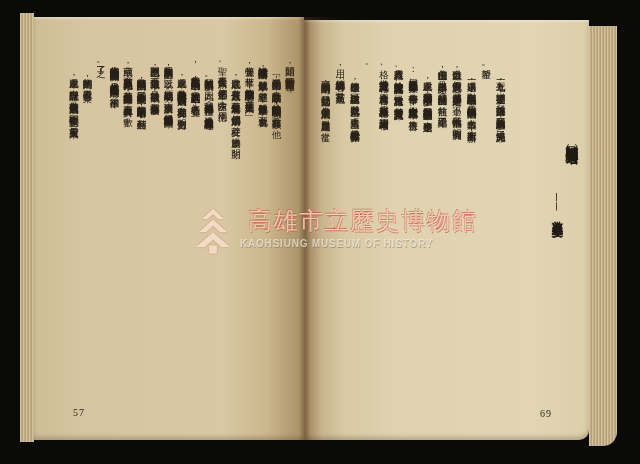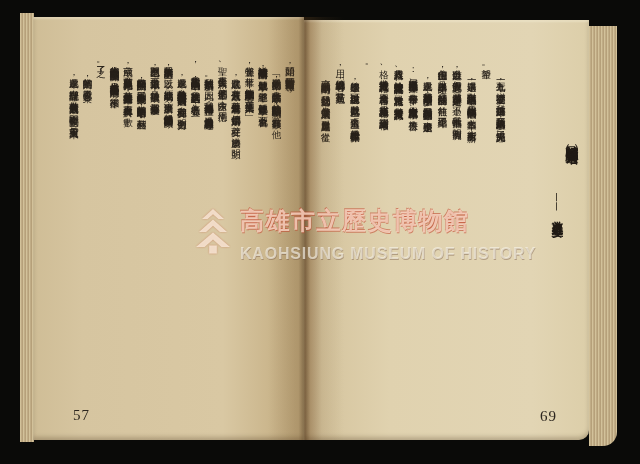--- a/index.html
+++ b/index.html
@@ -36,37 +36,38 @@
     position:absolute;writing-mode:vertical-rl;text-orientation:mixed;
     color:#27211a;
   }
   .vcol{font-size:9.5px;letter-spacing:.35px;overflow:hidden;}
   #right-text{top:42px;right:10px;height:368px;}
   #right-text .vcol{line-height:14.6px;}
   #left-text{top:42px;right:8px;height:366px;}
   #left-text .vcol{line-height:13.5px;}
   .vcol.title-col{font-size:12.5px;line-height:21px;letter-spacing:1px;padding-top:72px;font-weight:bold;color:#201a14;}
   .vcol.subtitle-col{font-size:11.5px;line-height:16px;letter-spacing:1px;padding-top:131px;margin-block-end:42px;font-weight:bold;color:#201a14;}
-  .page-num{position:absolute;font-size:15px;color:#2c261f;letter-spacing:1px;font-family:Liberation Serif, serif;}
+  .page-num{position:absolute;font-size:10px;color:#2c261f;letter-spacing:1px;font-family:Liberation Serif, serif;}
   #page-num-left{left:40px;top:390px;}
   #page-num-right{left:236px;top:388px;}
   
   #watermark{
     position:absolute;left:193px;top:208px;display:flex;gap:7px;align-items:flex-start;
     pointer-events:none;
   }
   #wm-logo{flex:0 0 auto;opacity:.88;filter:drop-shadow(0 0 1px rgba(190,80,50,.6));}
   #wm-text-cn{
-    font-size:24px;font-weight:bold;letter-spacing:1.5px;line-height:26px;white-space:nowrap;
+    font-size:24px;font-weight:normal;letter-spacing:1.5px;line-height:26px;white-space:nowrap;
     color:rgba(253,226,210,.74);
     text-shadow:.6px .6px 0 rgba(193,75,48,.6), -.6px -.6px 0 rgba(193,75,48,.6);
+    margin-left:8px;
   }
   #wm-text-en{
     font-family:"Liberation Sans","DejaVu Sans",sans-serif;
-    font-size:16px;font-weight:bold;letter-spacing:.8px;white-space:nowrap;margin-top:11px;
+    font-size:10px;font-weight:bold;letter-spacing:.8px;white-space:nowrap;margin-top:4px;
     color:rgba(245,240,228,.68);
     text-shadow:.5px .5px 0 rgba(120,90,70,.45);
   }
 </style>
 </head>
 <body>
 
 <div id="stage">
 
   <div id="stack-left" class="stack"></div>

